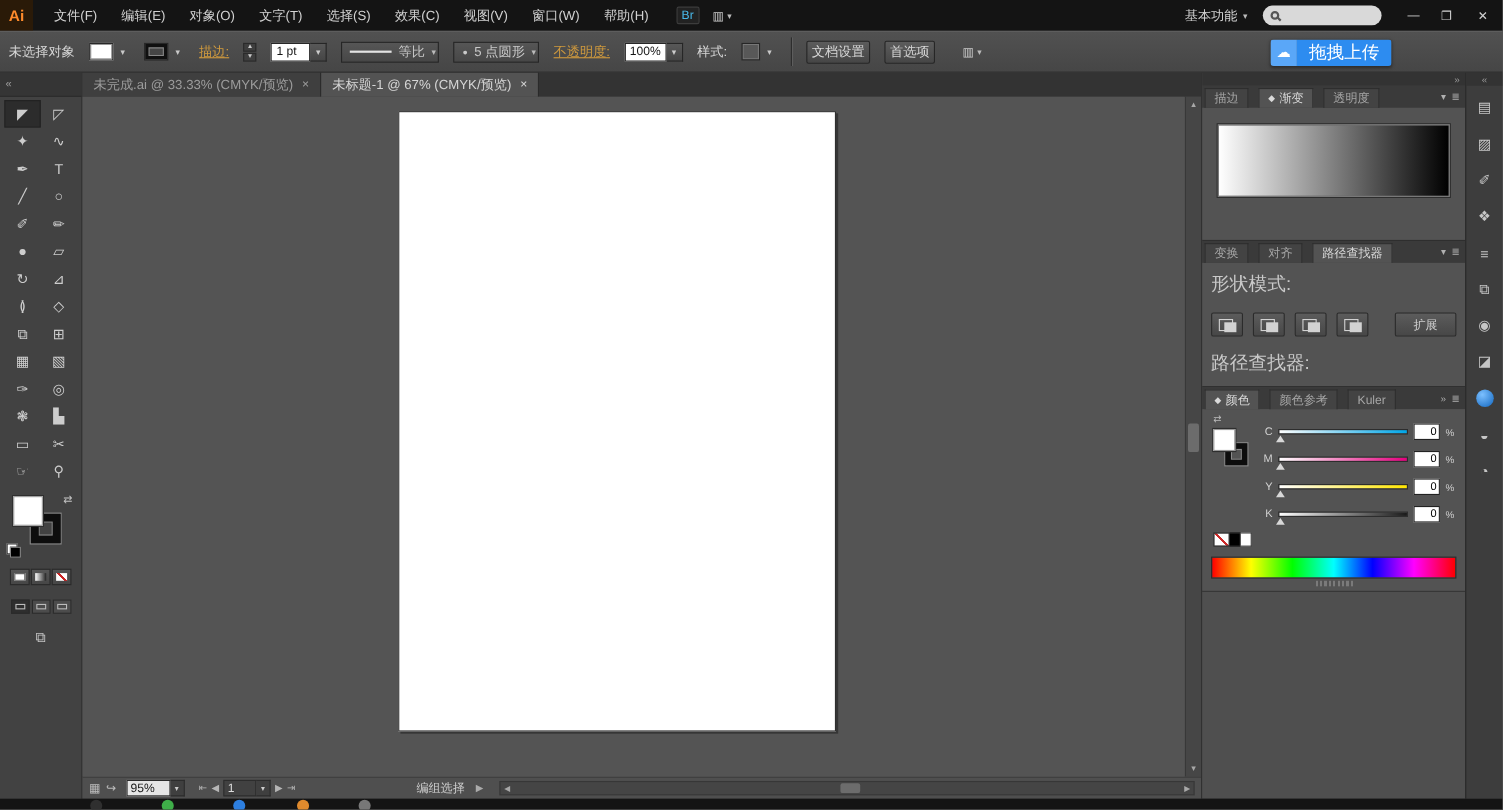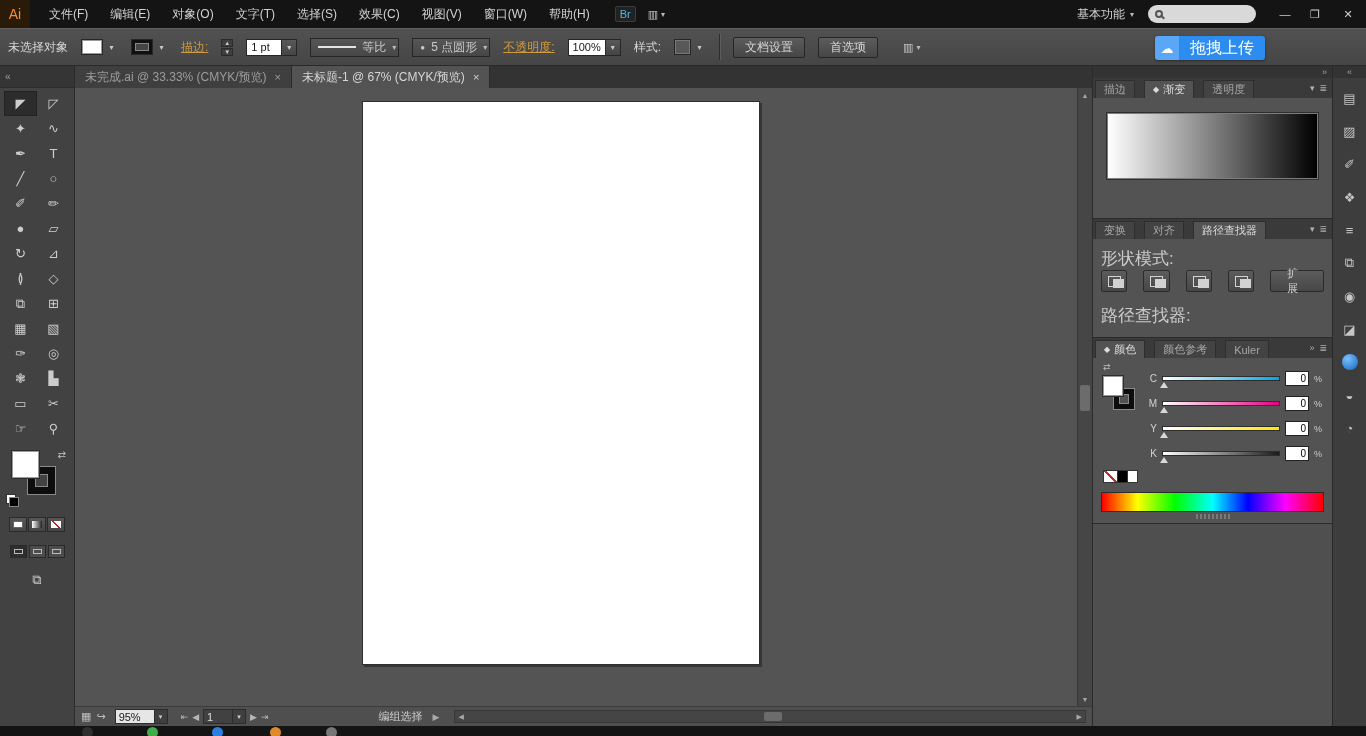--- a/index.html
+++ b/index.html
@@ -2,21 +2,21 @@
 <html><head>
 <meta charset="utf-8">
 <style>
 *{margin:0;padding:0;box-sizing:border-box}
 html,body{width:1366px;height:736px;overflow:hidden}
 body{font-family:"Liberation Sans","DejaVu Sans",sans-serif;font-size:12px;color:#c9c9c9;background:#535353}
 .app{width:1366px;height:736px;display:flex;flex-direction:column;position:relative}
 
 
 .menubar{height:28px;background:#141414;display:flex;align-items:center;flex:0 0 auto}
-.logo{width:30px;height:28px;background:#2a1a08;color:#ff8b2b;font-weight:normal;font-size:14px;display:flex;align-items:center;justify-content:center;margin-right:8px}
+.logo{width:30px;height:28px;background:#2a1a08;color:#ff8b2b;font-weight:bold;font-size:14px;display:flex;align-items:center;justify-content:center;margin-right:8px}
 .mitem{padding:0 11px;line-height:28px;color:#d2d2d2;cursor:default;white-space:nowrap}
 .br-badge{margin-left:14px;color:#49b8e8;font-size:11px;border:1px solid #3c3c3c;border-radius:2px;padding:1px 4px;background:#222}
 .arrange{margin-left:12px;display:flex;align-items:center;gap:3px;color:#c9c9c9;font-size:11px}
 .dd-mini{font-size:8px;color:#bbb}
 .mspacer{flex:1}
 .wswitch{display:flex;align-items:center;gap:5px;margin-right:14px;color:#d2d2d2}
 .searchbox{width:108px;height:18px;background:#d9d9d9;border-radius:9px;display:flex;align-items:center;padding:0 7px;margin-right:14px}
 .mag{width:8px;height:8px;border:2px solid #555;border-radius:50%;position:relative;flex:0 0 auto}
 .mag::after{content:"";position:absolute;width:5px;height:2px;background:#555;right:-4px;bottom:-2px;transform:rotate(45deg)}
 .search-input{flex:1;border:none;background:transparent;outline:none;font-size:11px;color:#333;min-width:0;margin-left:4px}
@@ -32,21 +32,21 @@
 .sw-stroke{width:22px;height:16px;background:#454545;border:1px solid #272727;box-shadow:inset 0 0 0 3px #101010,inset 0 0 0 4px #888}
 .dd{width:13px;height:16px;display:flex;align-items:center;justify-content:center;font-size:8px;color:#c9c9c9}
 .stepper{display:flex;flex-direction:column;gap:1px;width:12px}
 .stepper span{font-size:6px;line-height:6px;text-align:center;color:#c9c9c9;background:#3e3e3e;border:1px solid #2a2a2a}
 .field{background:#fff;color:#161616;height:17px;min-width:36px;padding:0 4px;display:flex;align-items:center;font-size:11px;border:1px solid #262626;white-space:nowrap}
 .fieldbtn{height:17px;width:15px;background:linear-gradient(#585858,#454545);border:1px solid #262626;border-left:none;display:flex;align-items:center;justify-content:center;font-size:8px;color:#ccc}
 .combo{display:flex;align-items:center;height:19px;border:1px solid #262626;background:linear-gradient(#565656,#474747);padding:0 2px 0 7px;gap:6px;white-space:nowrap}
 .combo .line{width:38px;border-top:2px solid #e3e3e3}
 .combo .bdot{font-size:8px}
 .sep{width:1px;height:26px;background:#2d2d2d;box-shadow:1px 0 0 #5d5d5d}
-.cbtn{height:21px;padding:0 11px;border:1px solid #262626;border-radius:2px;background:linear-gradient(#5c5c5c,#464646);color:#d6d6d6;display:flex;align-items:center;font-size:12px;white-space:nowrap}
+.cbtn{height:21px;padding:0 4px;border:1px solid #262626;border-radius:2px;background:linear-gradient(#5c5c5c,#464646);color:#d6d6d6;display:flex;align-items:center;font-size:12px;white-space:nowrap}
 .stylesw{width:17px;height:16px;background:#585858;border:1px solid #262626;box-shadow:inset 0 0 0 1px #777}
 .upload{position:absolute;left:1155px;top:7px;height:24px;display:flex;align-items:stretch;border-radius:3px;overflow:hidden;box-shadow:0 1px 3px rgba(0,0,0,.4);z-index:5}
 .upload .ic{width:24px;background:#5aa7f8;color:#fff;display:flex;align-items:center;justify-content:center;font-size:13px}
 .upload .tx{background:#2d8cf0;color:#fff;display:flex;align-items:center;padding:0 11px;font-size:16px;white-space:nowrap}
 
 
 .workspace{flex:1;display:flex;min-height:0}
 .toolcol{width:75px;background:#424242;border-right:1px solid #2b2b2b;display:flex;flex-direction:column;flex:0 0 auto}
 .colhead{height:22px;background:#353535;border-bottom:1px solid #2b2b2b;color:#9e9e9e;font-size:10px;display:flex;align-items:center;padding:0 5px}
 .tools{display:grid;grid-template-columns:33px 33px;justify-content:center;padding-top:3px}
@@ -106,21 +106,21 @@
 .ptabs{height:20px;background:#3a3a3a;display:flex;align-items:flex-end;padding:0 2px;gap:9px}
 .ptab{height:18px;display:flex;align-items:center;gap:4px;padding:0 8px;font-size:11px;color:#a6a6a6;background:#434343;border:1px solid #2e2e2e;border-bottom:none;white-space:nowrap}
 .ptab.active{background:#535353;color:#dadada}
 .tmark{font-size:8px}
 .pmenu{margin-left:auto;display:flex;align-items:center;gap:5px;color:#b0b0b0;font-size:9px;padding:0 3px;height:100%}
 .pbody{background:#535353}
 .gradbody{height:120px;padding:15px 14px}
 .gradprev{width:100%;height:66px;background:linear-gradient(to right,#ffffff,#000000);border:1px solid #7d7d7d;box-shadow:0 0 0 1px #2e2e2e}
 .pfbody{padding:8px 8px 10px}
 .plabel{font-size:17px;color:#c9c9c9}
-.shape-row{display:flex;align-items:center;gap:16px;margin-top:0}
+.shape-row{display:flex;align-items:center;gap:9px;margin-top:14px}
 .smbtn{width:29px;height:22px;background:linear-gradient(#5c5c5c,#474747);border:1px solid #2b2b2b;border-radius:2px;position:relative}
 .smbtn::before{content:"";position:absolute;left:6px;top:5px;width:11px;height:9px;border:1px solid #d2d2d2}
 .smbtn::after{content:"";position:absolute;left:11px;top:8px;width:11px;height:9px;background:#d2d2d2}
 .expandbtn{margin-left:auto;height:22px;padding:0 16px;border:1px solid #2b2b2b;border-radius:2px;background:linear-gradient(#5c5c5c,#474747);color:#cfcfcf;font-size:11px;display:flex;align-items:center}
 .pf-label{margin-top:12px}
 .colorbody{padding:8px 8px 2px}
 .crow{display:flex}
 .cws{width:44px;position:relative;height:96px;flex:0 0 auto}
 .cw-top{position:absolute;left:2px;top:-4px;font-size:9px;color:#bbb}
 .cw-fill{position:absolute;left:2px;top:10px;width:20px;height:20px;background:#fff;border:1px solid #999;box-shadow:0 0 0 1px #2e2e2e;z-index:2}

